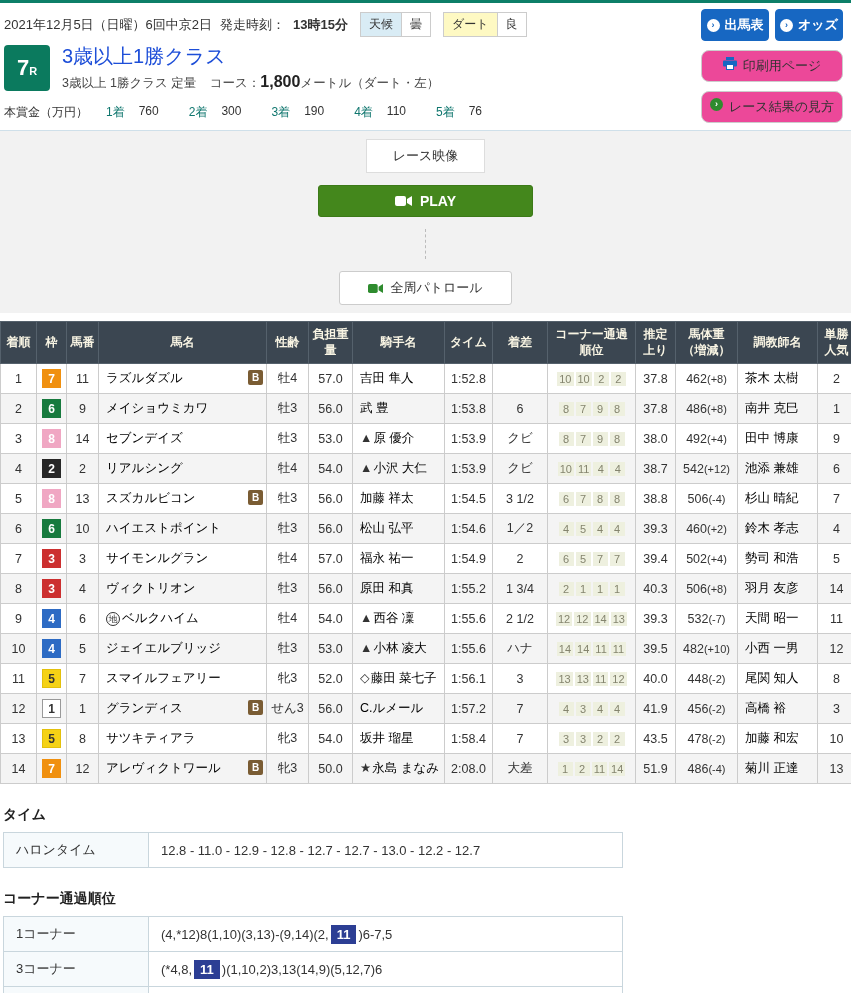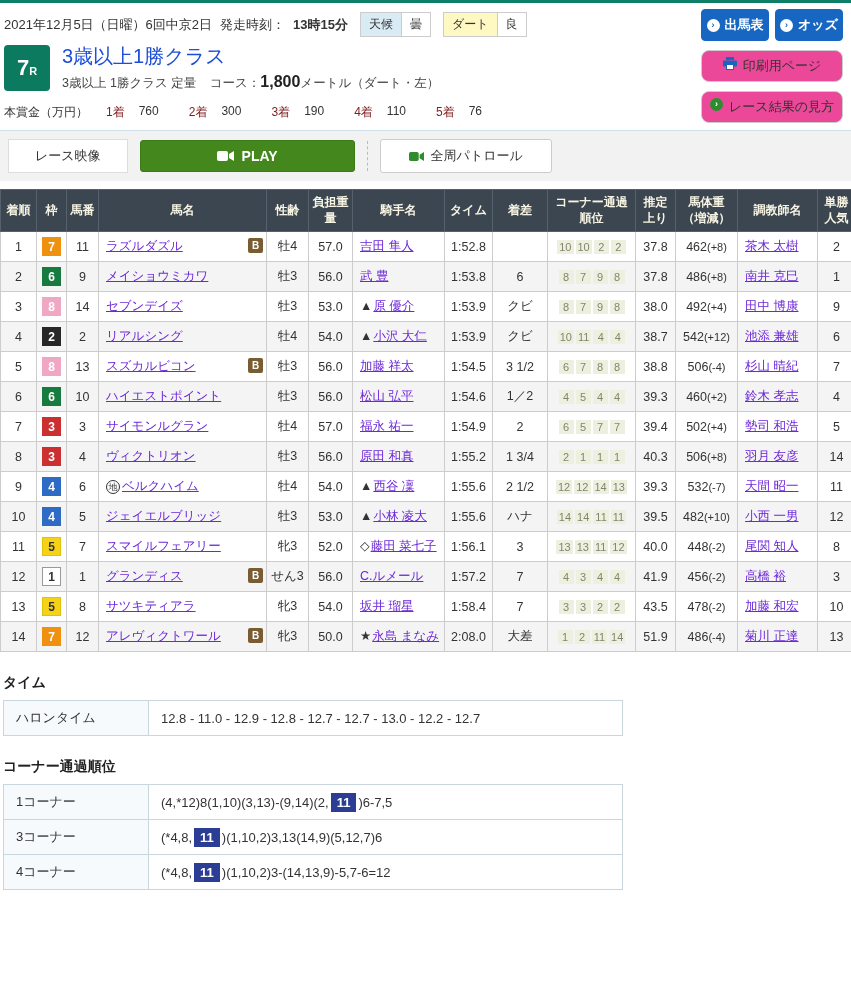--- a/index.html
+++ b/index.html
@@ -21,60 +21,60 @@
     width:46px; height:46px; background:#0b7a5e; color:#fff; border-radius:4px;
     display:flex; align-items:center; justify-content:center; font-weight:bold; font-size:22px;
   }
   .race-num .r-sfx { font-size:11px; margin-top:6px; }
   .race-title { margin:0; font-size:20px; font-weight:normal; color:#1d4ed8; line-height:1.1; }
   .race-sub { margin-top:6px; font-size:12.5px; color:#444; }
   .course-value { font-size:16px; font-weight:bold; color:#222; }
   .prize-row { display:flex; gap:0; align-items:center; font-size:12px; margin:12px 0 9px; }
   .prize-label { margin-right:18px; }
   .prize-item { display:inline-flex; gap:14px; margin-right:30px; }
-  .p-place { color:#7f1d1d; }
+  .p-place { color:#0f766e; }
   .p-amt { color:#333; }
   .side-buttons { position:absolute; top:6px; right:8px; width:142px; display:flex; flex-direction:column; gap:9px; }
   .btn-row { display:flex; gap:6px; }
   .btn-blue {
     flex:1; background:#1767c2; border:1px solid #1767c2; color:#fff; border-radius:4px;
     font-size:13px; font-weight:bold; padding:6px 2px; display:flex; align-items:center;
     justify-content:center; gap:5px; cursor:pointer;
   }
   .btn-white {
     background:#ec4899; border:1px solid #ccc; border-radius:8px; color:#333;
     font-size:13px; padding:6px 2px; display:flex; justify-content:center; gap:6px; cursor:pointer;
   }
   .ci { width:13px; height:13px; border-radius:50%; display:inline-flex; align-items:center;
         justify-content:center; font-size:9px; font-weight:bold; line-height:1; }
   .ci-white { background:#fff; color:#1767c2; }
   .ci-green { background:#2e8b2e; color:#fff; }
   .video-bar {
     margin-top:2px; border-top:1px solid #cfe0ea; background:#f2f2f2;
-    padding:8px 8px; display:flex; align-items:center; gap:12px;
+    padding:8px 8px; display:flex; align-items:center; gap:12px;flex-direction:column;
   }
   .chip { background:#fff; border:1px solid #ddd; font-size:13px; padding:7px 26px; }
   .btn-play {
     background:#44871c; border:1px solid #3c7a18; color:#fff; font-weight:bold; font-size:14px;
     width:215px; padding:7px 0; border-radius:3px; display:flex; align-items:center; justify-content:center; gap:8px; cursor:pointer;
   }
   .vsep { border-left:1px dashed #bbb; height:30px; }
   .btn-patrol {
     background:#fff; border:1px solid #ccc; border-radius:3px; font-size:13px; color:#333;
     padding:7px 28px; display:flex; align-items:center; gap:7px; cursor:pointer;
   }
   table.results { width:100%; border-collapse:collapse; margin-top:8px; table-layout:fixed; font-size:12.5px; }
   .results th {
     background:#3b4651; color:#f8f4e3; font-size:12px; font-weight:bold;
     padding:5px 2px; border:1px solid #55616c; line-height:1.3;
   }
   .results td { border:1px solid #ccc; padding:5px 3px; text-align:center; background:#fff; height:29px; }
   .results tr.even td { background:#f4f4f4; }
   .results td.ha { text-align:left; padding-left:7px; }
-  .lnk { color:#6d28d9; text-decoration:underline; cursor:pointer; }
+  .lnk { color:#000000; cursor:pointer; }
   .frame { display:inline-block; width:19px; height:19px; line-height:19px; font-weight:bold; font-size:12px; }
   .b-badge { float:right; background:#7a5c33; color:#fff; width:15px; height:15px; line-height:15px;
              text-align:center; font-size:10px; font-weight:bold; border-radius:2px; margin-left:3px; }
   .circle-mark { display:inline-block; border:1px solid #333; border-radius:50%; width:14px; height:14px;
                  line-height:13px; font-size:9px; text-align:center; margin-right:2px; }
   .jmark { margin-right:1px; }
   .corner-chip { display:inline-block; background:#eef0df; color:#84846e; min-width:15px;
                  padding:1px 2px; margin:0 1px; font-size:11px; }
   .diff { font-size:11px; }
   .sec-h { font-size:14px; font-weight:bold; margin:22px 0 8px; padding-left:3px; color:#222; }

